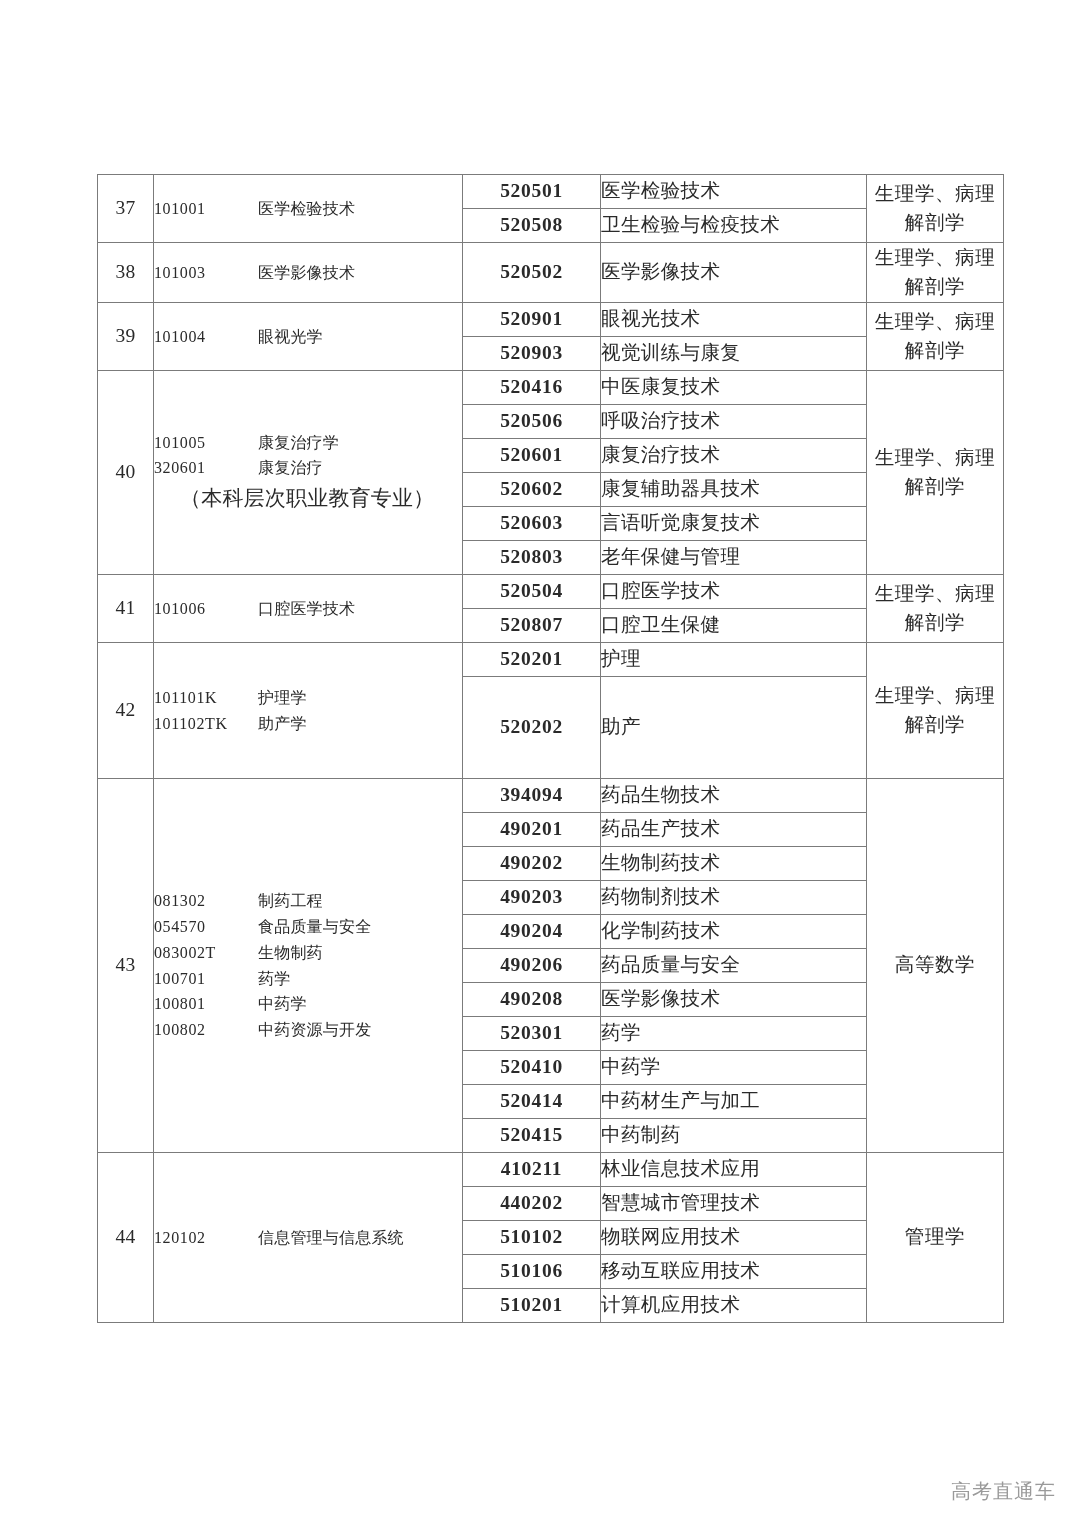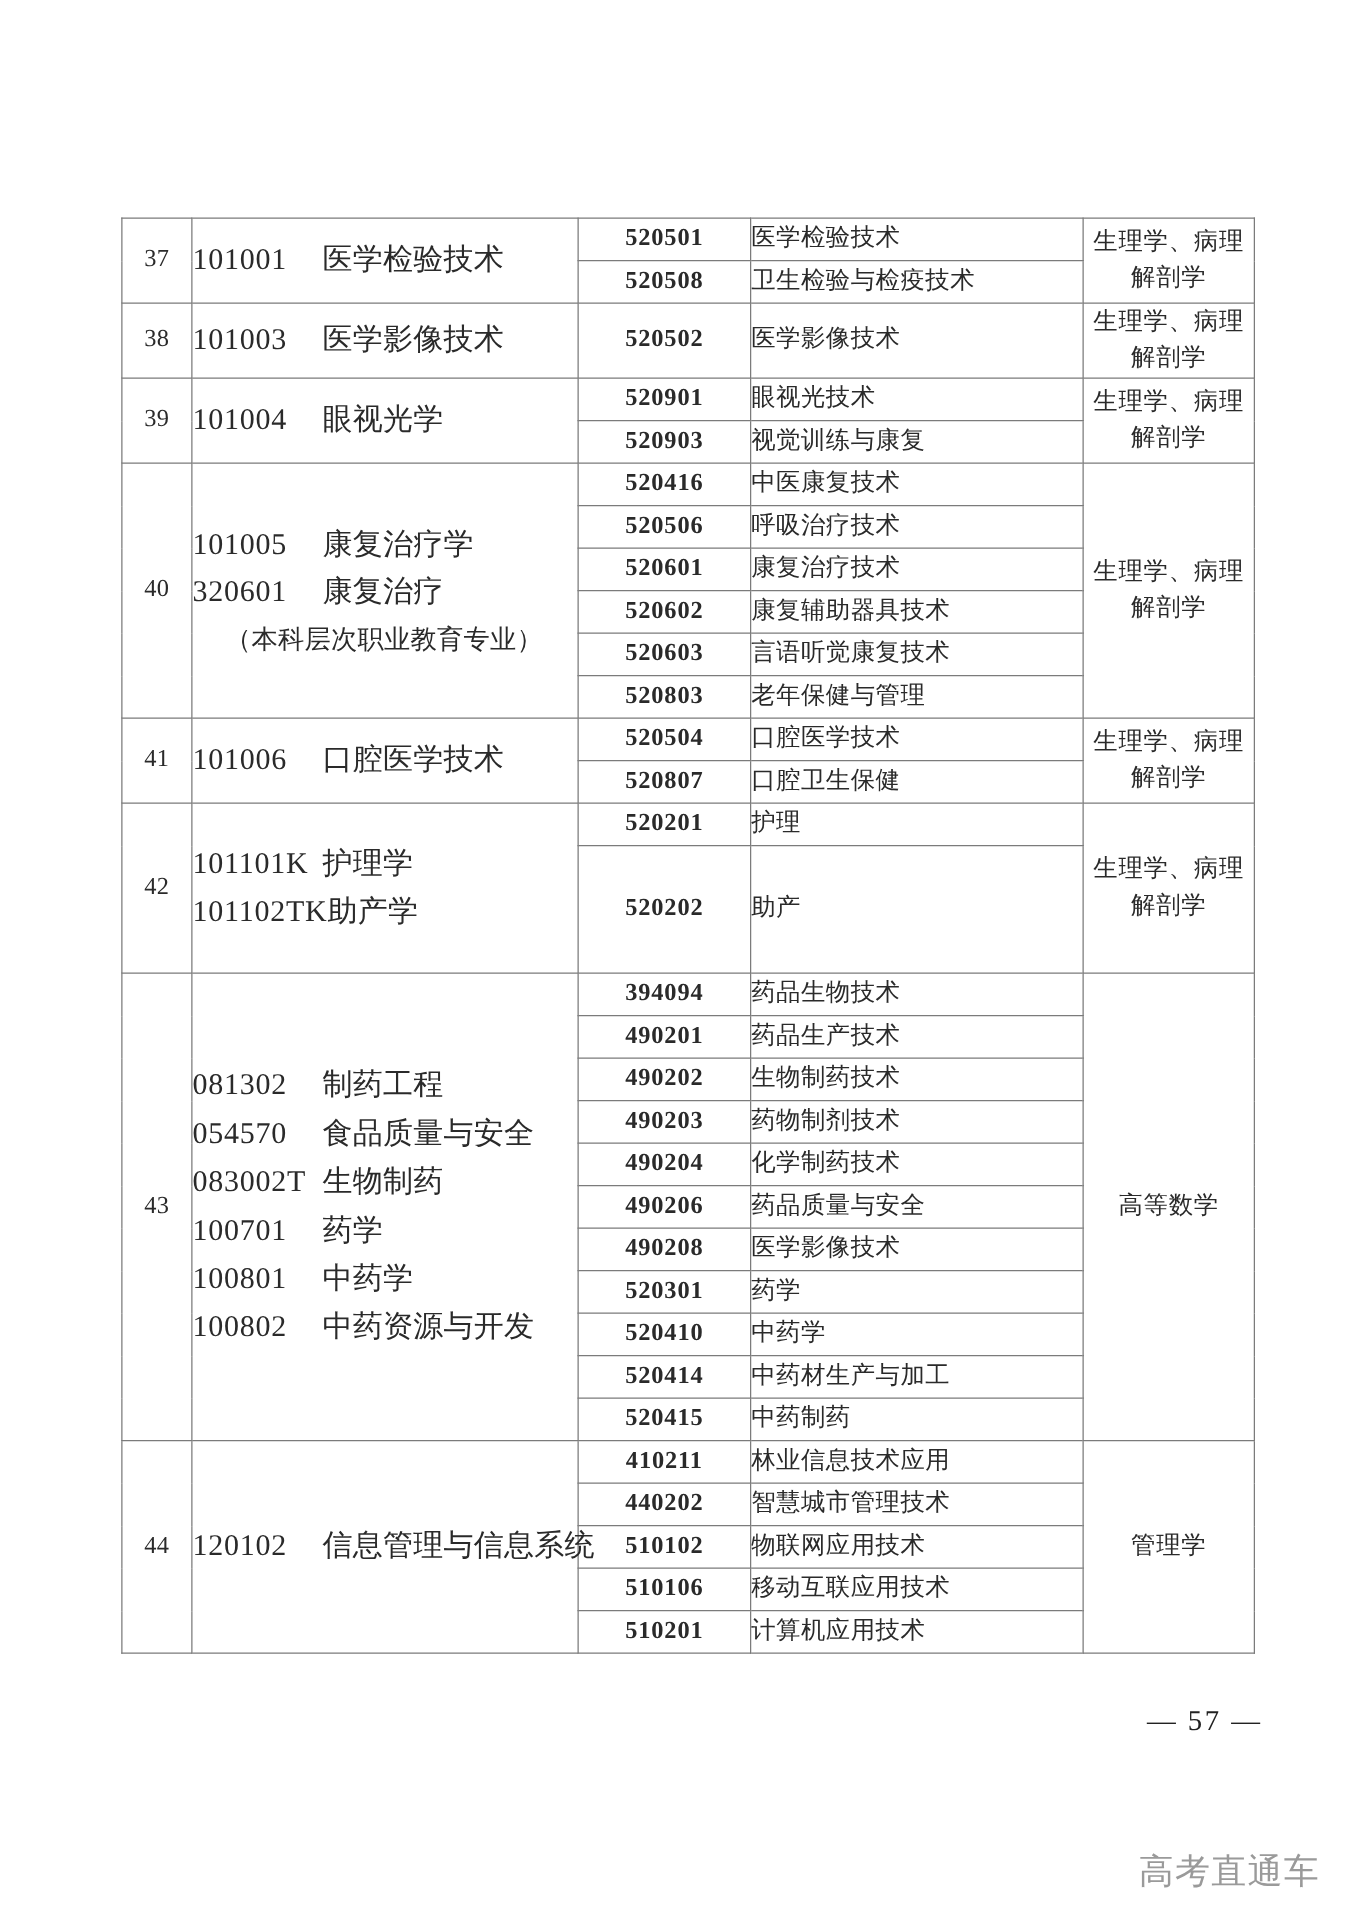--- a/index.html
+++ b/index.html
@@ -60,21 +60,21 @@
     font-size: 20px;
     letter-spacing: 0.3px;
   }
 
   .cell-major {
     text-align: left;
     padding: 6px 4px 6px 6px;
   }
   .major-line {
     white-space: pre;
-    font-size: 24px;
+    font-size: 16px;
     line-height: 1.62;
     letter-spacing: 0.2px;
   }
   .major-line .mcode {
     display: inline-block;
     min-width: 104px;
     letter-spacing: 0.6px;
   }
   .major-note {
     font-size: 21px;
@@ -119,21 +119,21 @@
     font-size: 23px;
     color: #222;
     letter-spacing: 2px;
   }
 
   .watermark {
     position: absolute;
     right: 24px;
     top: 1478px;
     font-family: "Liberation Sans", sans-serif;
-    font-size: 28px;
+    font-size: 20px;
     color: #9a9a9a;
     letter-spacing: 1px;
   }
 </style>
 </head>
 <body>
 
 <div class="page">
 
   <div class="table-wrap">
@@ -315,17 +315,16 @@
             <td class="cell-name">移动互联应用技术</td>
           </tr>
           <tr class="r-std">
             <td class="cell-code">510201</td>
             <td class="cell-name">计算机应用技术</td>
           </tr>
         </tbody>
     </table>
   </div>
 
-  <div class="page-number">— 57 —</div>
 
   <div class="watermark">高考直通车</div>
 
 </div>
 
 </body></html>

